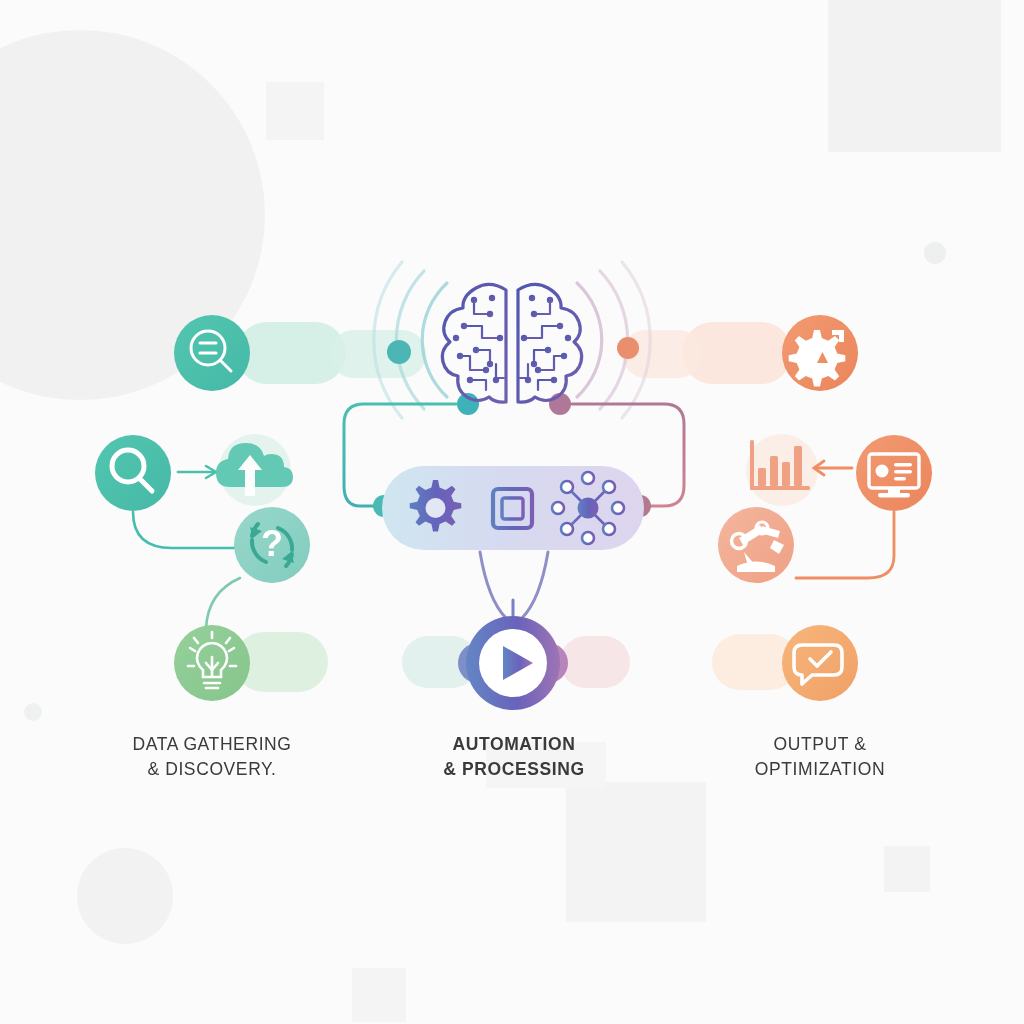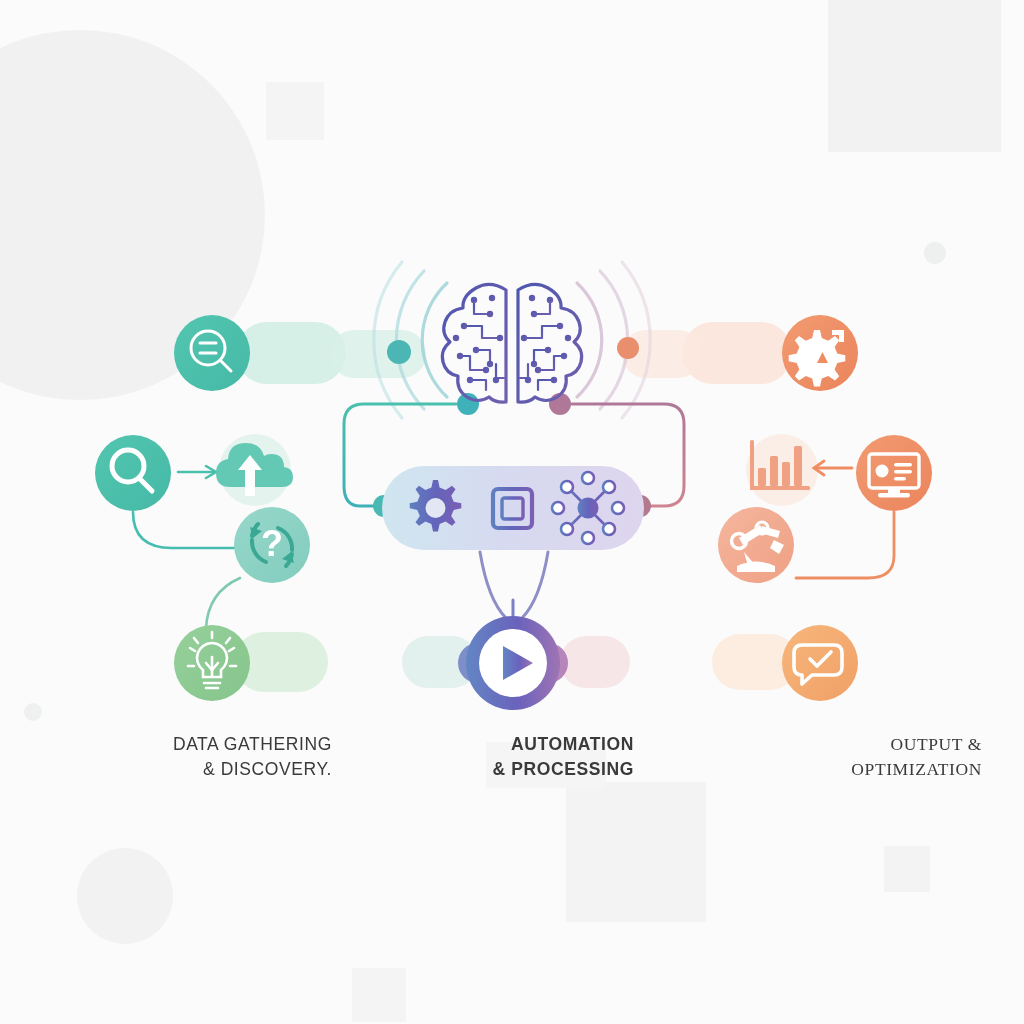--- a/index.html
+++ b/index.html
@@ -8,32 +8,32 @@
     width:1024px;height:1024px;overflow:hidden;
     background:#fbfbfb;
     font-family:"Liberation Sans", sans-serif;
     position:relative;
   }
   #stage{position:absolute;inset:0;width:1024px;height:1024px;}
   #stage svg{display:block;width:1024px;height:1024px;}
 
   .label{
     position:absolute;
-    text-align:right;
+    text-align:center;
     font-family:"Liberation Sans", sans-serif;
     font-size:17.5px;
     letter-spacing:0.6px;
     line-height:25px;
     color:#3a3a3a;
     white-space:pre-line;
     font-weight:400;
   }
   #label-left{left:92px;top:732px;width:240px;}
   #label-center{left:394px;top:732px;width:240px;font-weight:bold;}
-  #label-right{left:742px;top:732px;width:240px;font-family:Liberation Serif, serif;}
+  #label-right{left:700px;top:732px;width:240px;}
 </style>
 </head>
 <body>
 
 <div id="stage">
 <svg viewBox="0 0 1024 1024" xmlns="http://www.w3.org/2000/svg">
   <defs>
     <linearGradient id="gradBrain" x1="0" y1="0" x2="1" y2="1">
       <stop offset="0%" stop-color="#4f57b0"></stop>
       <stop offset="100%" stop-color="#6f5fae"></stop>

